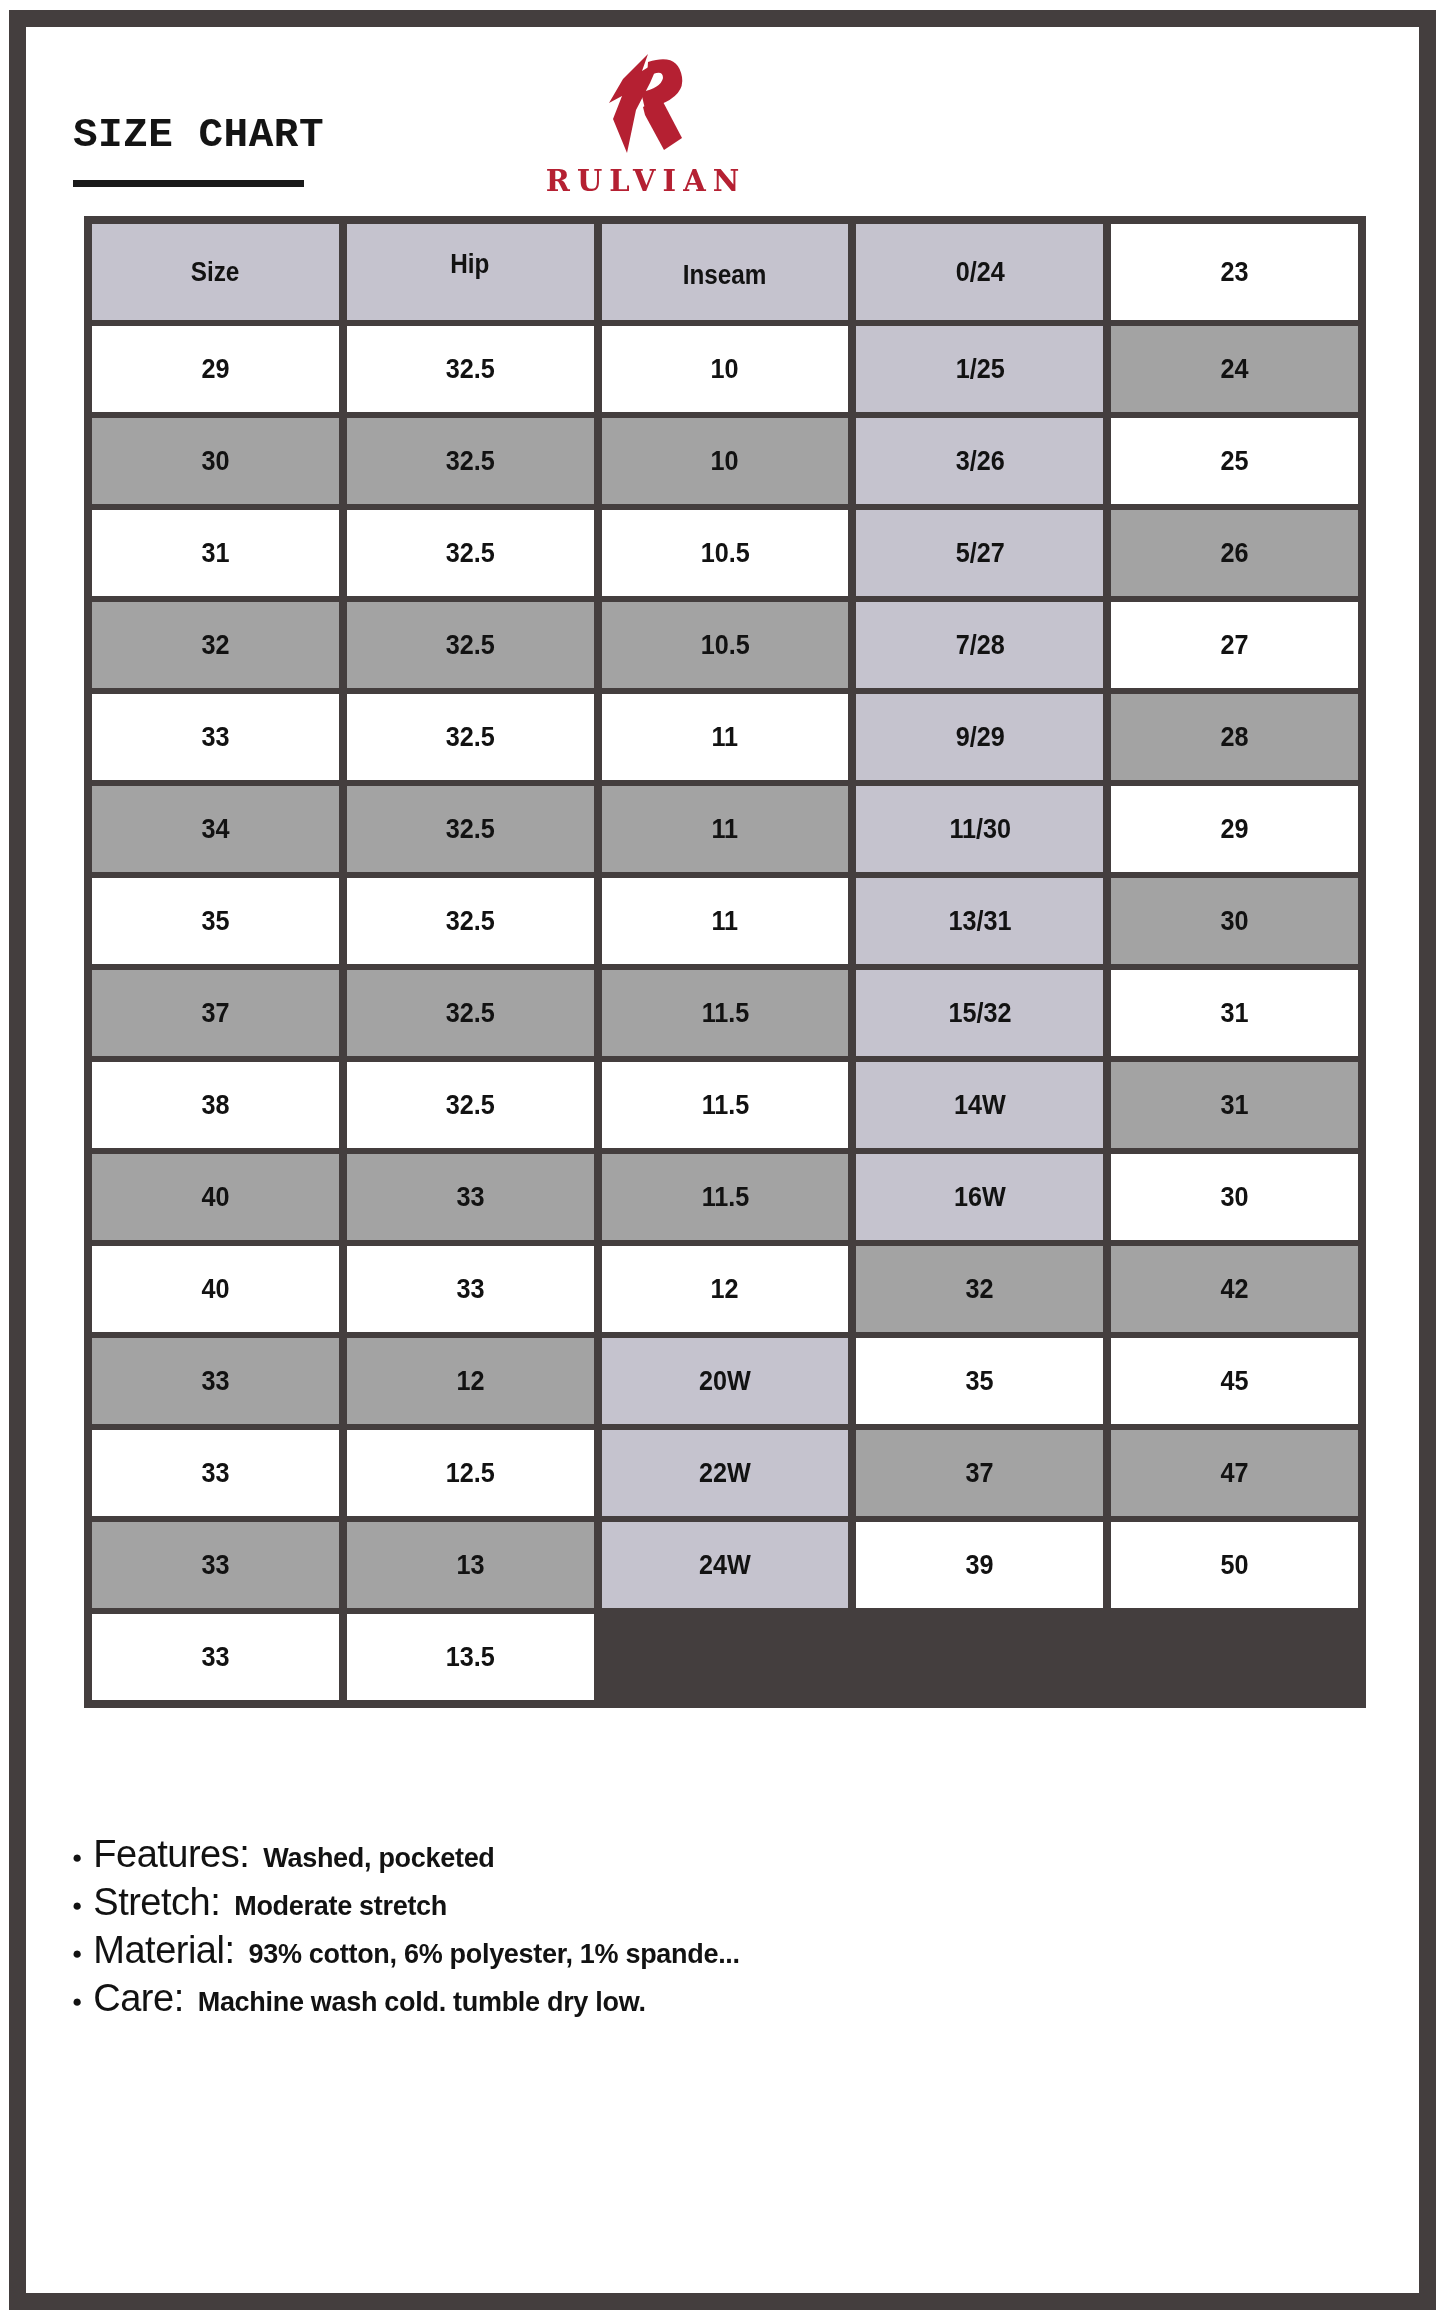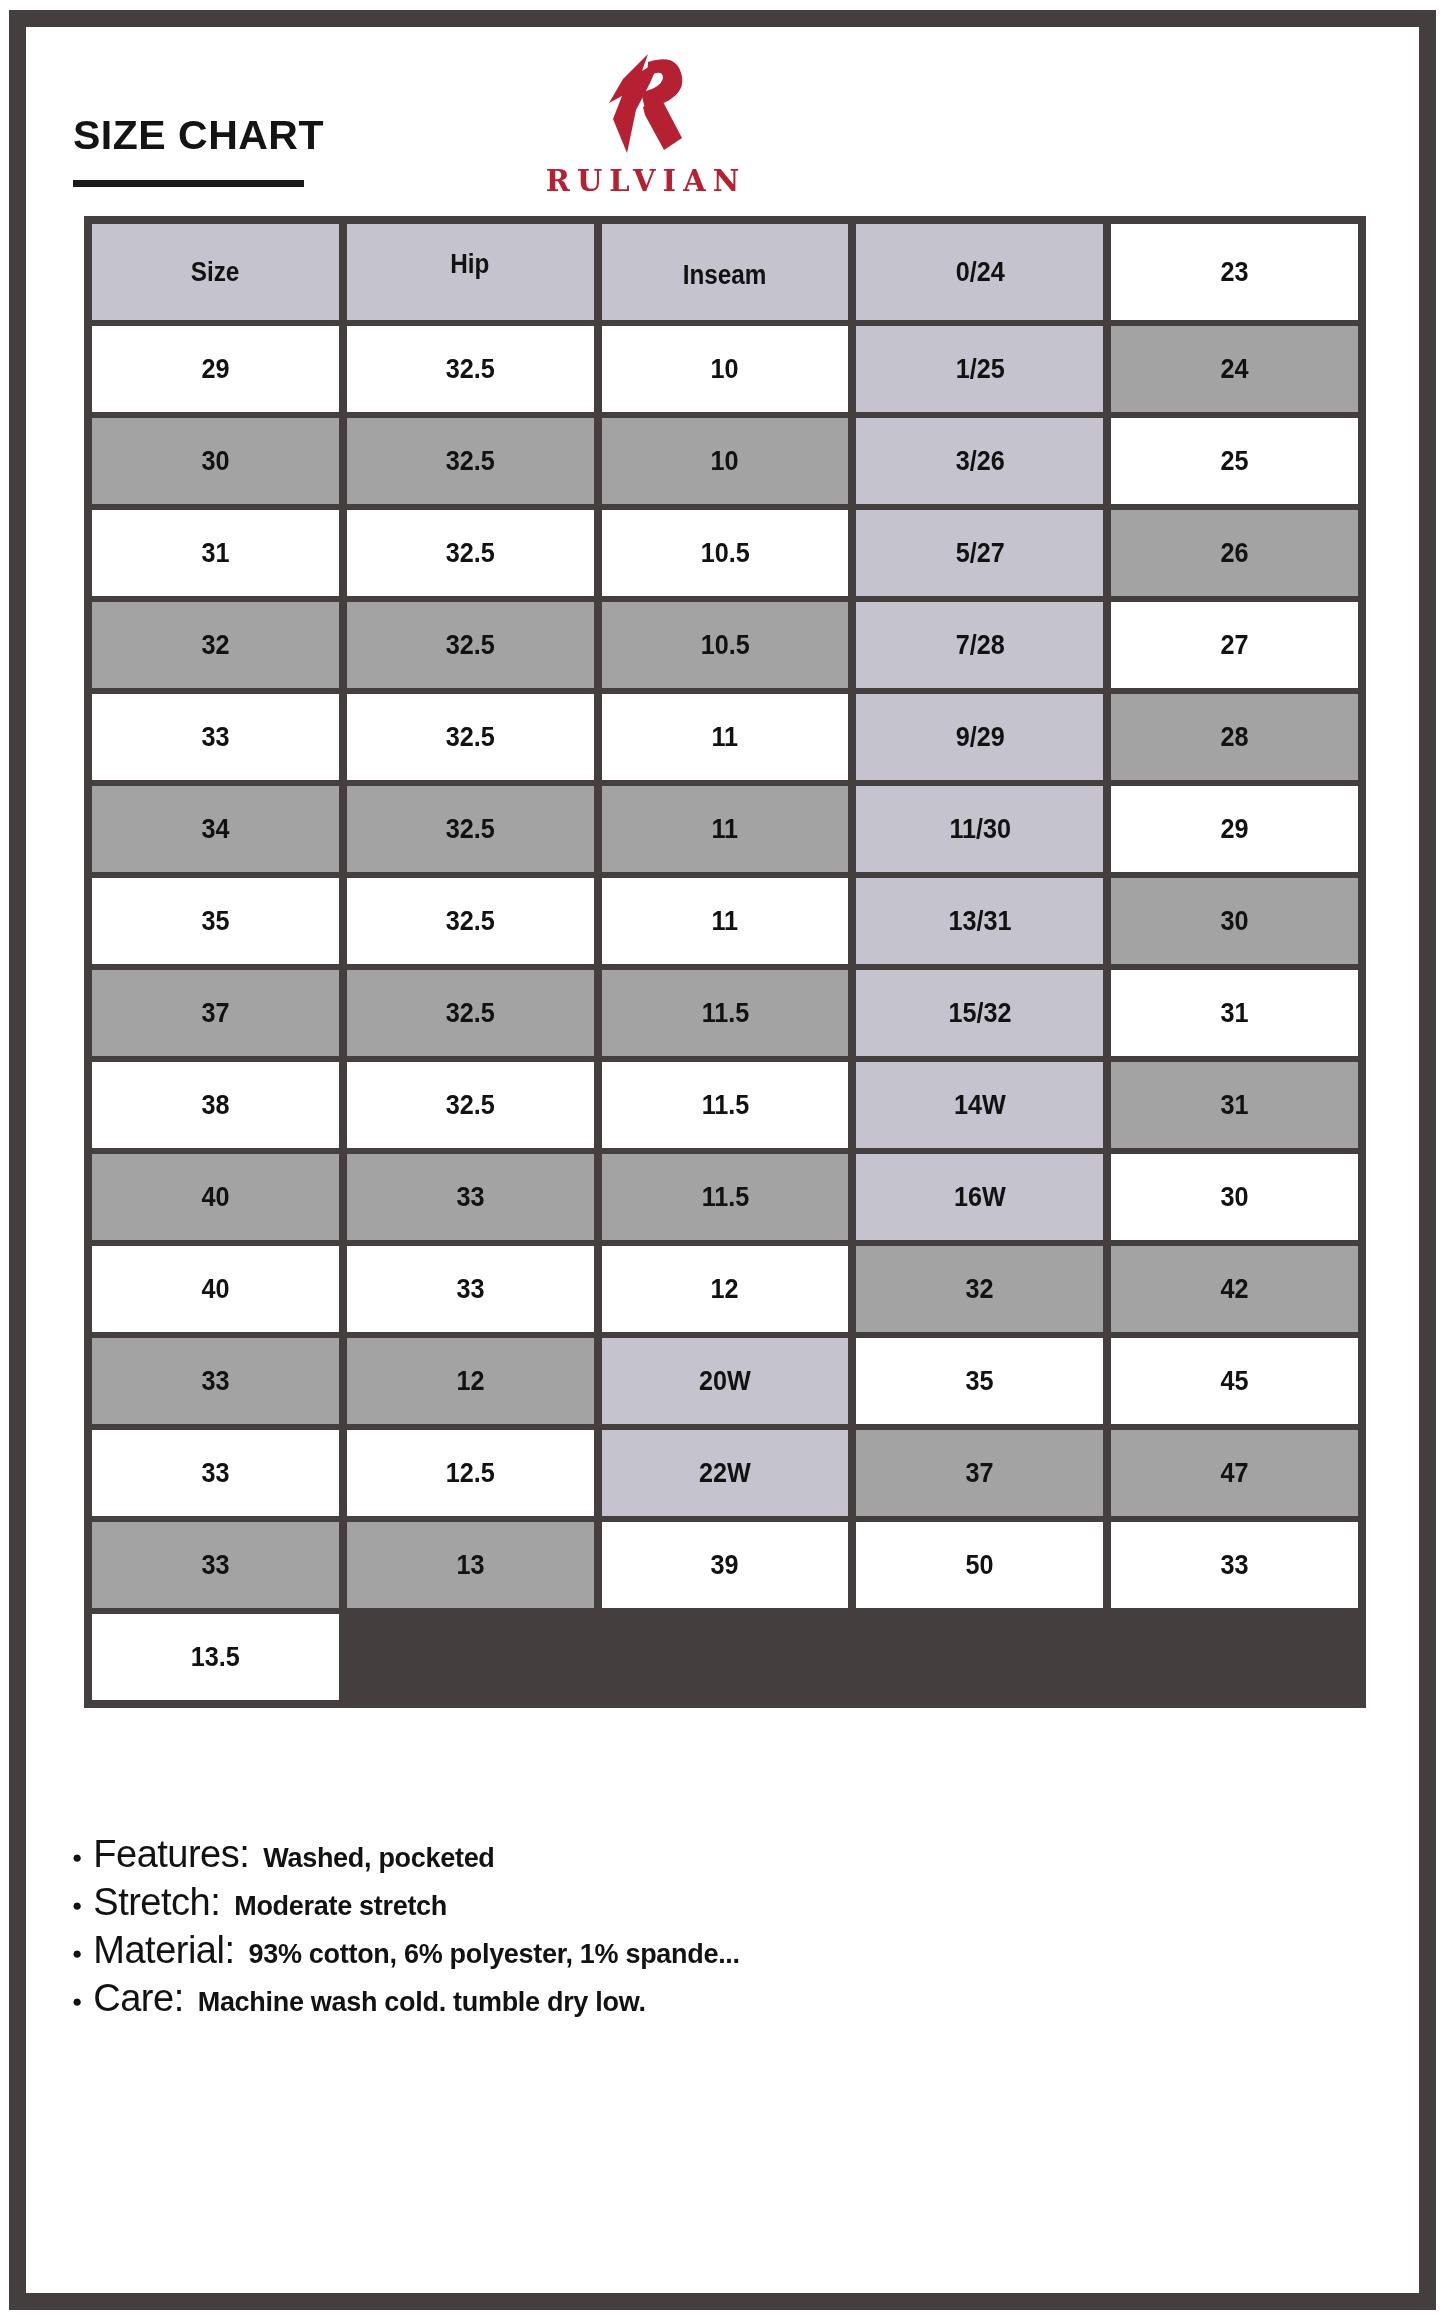--- a/index.html
+++ b/index.html
@@ -18,20 +18,21 @@
     box-sizing: border-box;
   }
   .page-title {
     position: absolute;
     left: 73px; top: 112px;
     font-size: 41px;
     font-weight: bold;
     letter-spacing: 0.5px;
     color: #141414;
     white-space: nowrap;
+    font-family: Liberation Mono, monospace;
   }
   .title-underline {
     position: absolute;
     left: 73px; top: 180px;
     width: 231px; height: 7px;
     background: #1a1a1a;
   }
   .brand {
     position: absolute;
     left: 0; top: 50px;
@@ -341,20 +342,23 @@
     </div>
     <div class="cell alt">
       <span>47</span>
     </div>
     <div class="cell alt">
       <span>33</span>
     </div>
     <div class="cell alt">
       <span>13</span>
     </div>
+    <div class="cell sizecol">
+      <span>24W</span>
+    </div>
     <div class="cell ">
       <span>39</span>
     </div>
     <div class="cell ">
       <span>50</span>
     </div>
     <div class="cell ">
       <span>33</span>
     </div>
     <div class="cell ">

